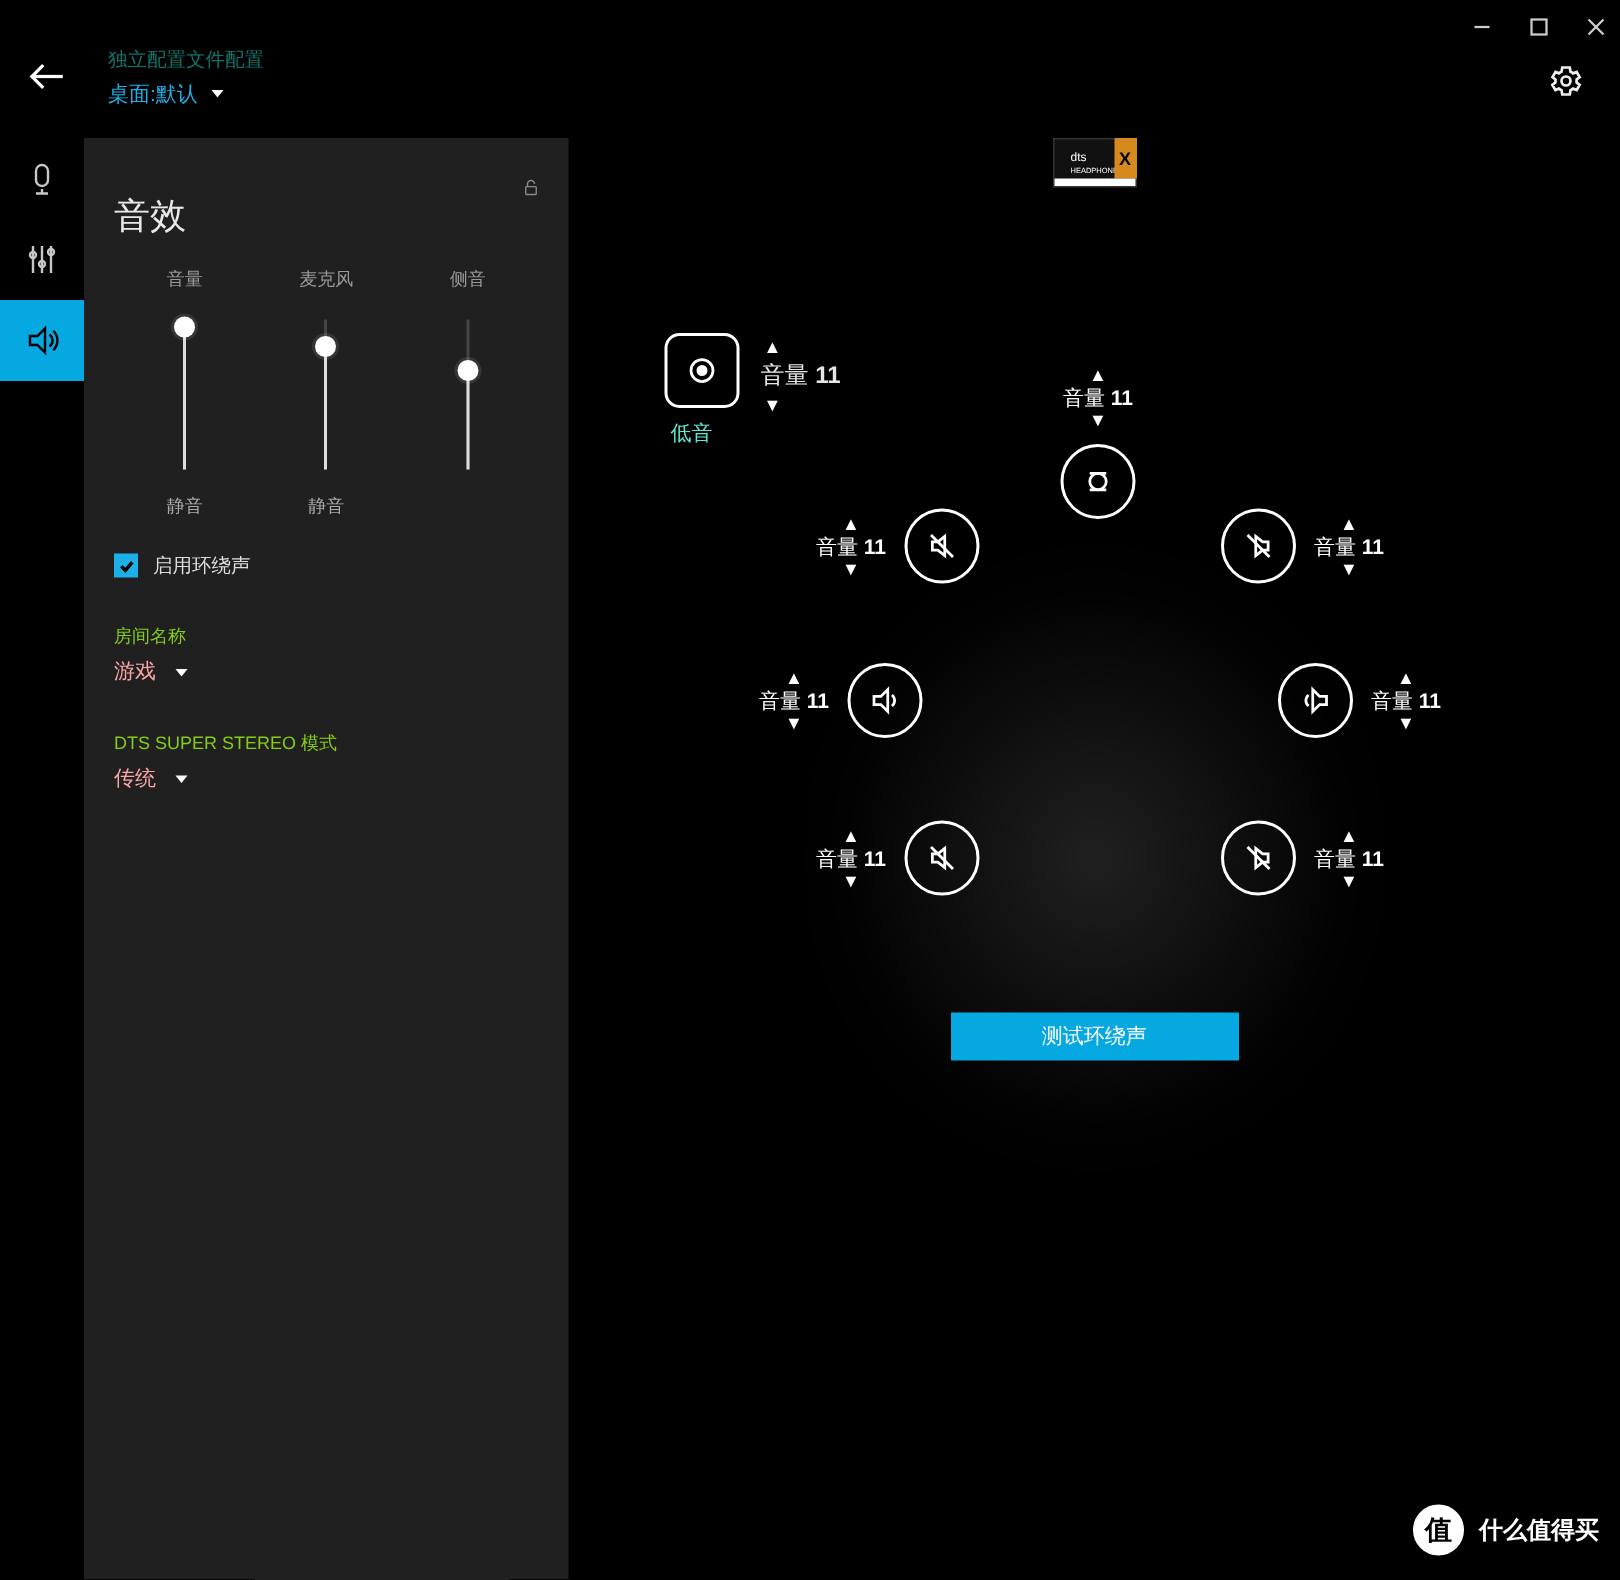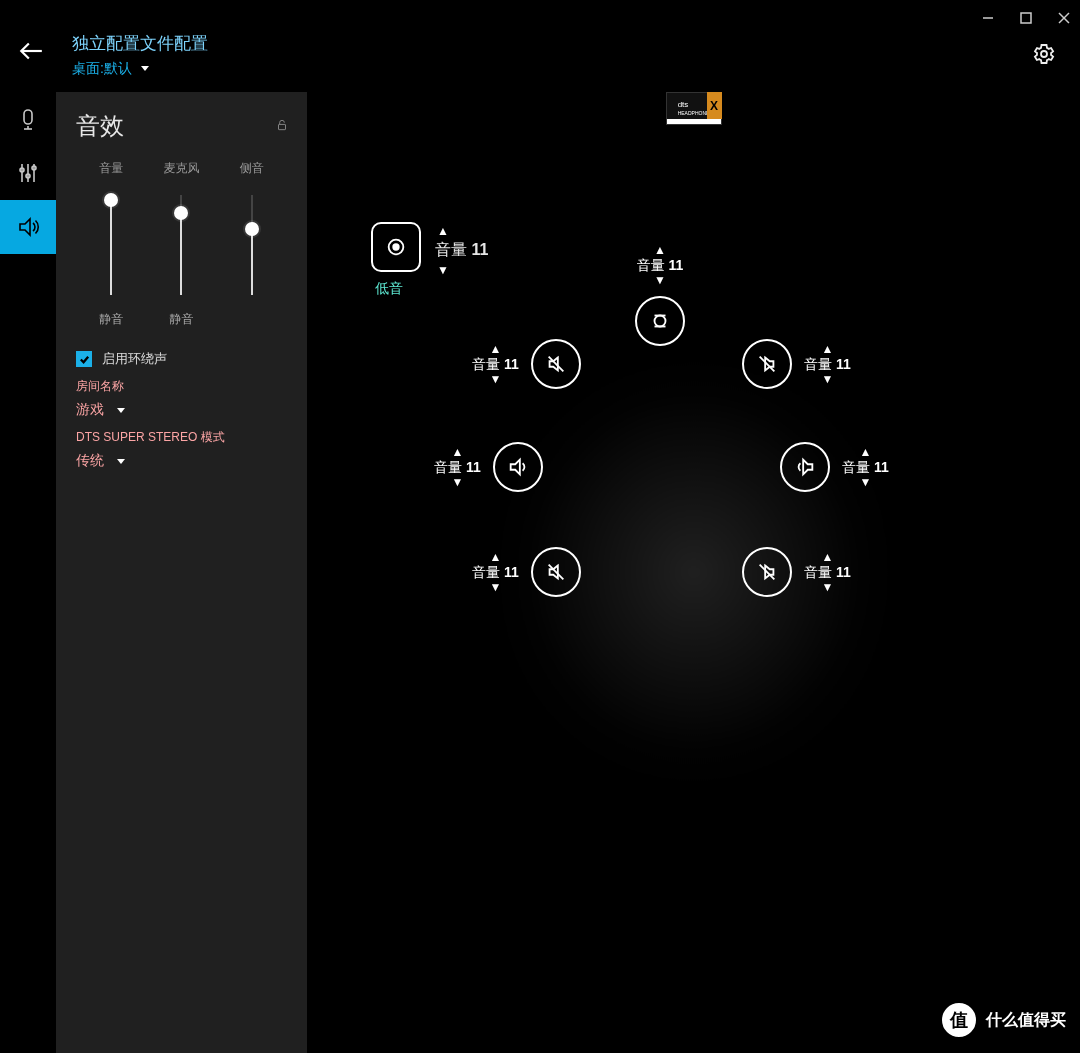--- a/index.html
+++ b/index.html
@@ -6,49 +6,49 @@
   .window{position:relative;width:1080px;height:1053px;}
   
   .win-controls{position:absolute;top:6px;right:4px;display:flex;gap:14px;}
   .win-btn{width:24px;height:24px;display:flex;align-items:center;justify-content:center;color:#ccc;cursor:pointer;}
   .win-btn svg{width:12px;height:12px;stroke:#ccc;fill:none;stroke-width:1.5;}
   
   .hdr{position:absolute;top:30px;left:18px;right:18px;height:40px;display:flex;align-items:flex-start;}
   .back{margin-top:8px;margin-right:28px;cursor:pointer;}
   .back svg{width:26px;height:26px;stroke:#fff;fill:none;stroke-width:2;}
   .title-area{display:flex;flex-direction:column;line-height:1.6;}
-  .title1{color:#7dd3fc;font-size:17px;}
+  .title1{color:#0f766e;font-size:13px;}
   .title2{color:#1bb0e8;font-size:14px;display:flex;align-items:center;}
   .title2 .chev{margin-left:8px;}
   .gear{position:absolute;right:6px;top:12px;cursor:pointer;}
   .gear svg{width:24px;height:24px;stroke:#eee;fill:none;stroke-width:1.8;}
   
   .main{position:absolute;top:92px;left:0;right:0;bottom:0;display:flex;}
   .nav{width:56px;background:#000;display:flex;flex-direction:column;}
   .nav-item{height:54px;display:flex;align-items:center;justify-content:center;cursor:pointer;}
   .nav-item svg{width:24px;height:24px;stroke:#c7c7c7;fill:none;stroke-width:1.6;}
   .nav-item.active{background:#06a8e1;}
   .nav-item.active svg{stroke:#000;}
   
-  .panel{width:251px;background:#202020;padding:18px 20px 18px 20px;box-sizing:border-box;position:relative;}
+  .panel{width:323px;background:#202020;padding:36px 20px 18px 20px;box-sizing:border-box;position:relative;}
   .panel-title{font-size:24px;color:#e8e8e8;margin-bottom:18px;}
   .lock{position:absolute;right:18px;top:26px;color:#8a8a8a;}
   .lock svg{width:14px;height:14px;stroke:#8a8a8a;fill:none;stroke-width:1.6;}
   .sliders{display:flex;justify-content:space-around;margin-top:6px;}
   .slider-col{display:flex;flex-direction:column;align-items:center;width:33%;}
   .slider-label{font-size:12px;color:#999;margin-bottom:18px;}
   .slider-track{position:relative;width:2px;height:100px;background:#444;}
   .slider-knob{position:absolute;left:50%;transform:translate(-50%,-50%);width:14px;height:14px;border-radius:50%;background:#fff;box-shadow:0 0 0 2px rgba(255,255,255,.1);}
   .slider-track .fill{position:absolute;left:0;width:2px;background:#ddd;bottom:0;}
   .mute{font-size:12px;color:#aaa;margin-top:16px;min-height:14px;cursor:pointer;font-family:Liberation Mono, monospace;}
   .field{margin-top:22px;}
   .chk-row{display:flex;align-items:center;font-size:13px;color:#ddd;}
   .chk{width:16px;height:16px;background:#1bb0e8;display:flex;align-items:center;justify-content:center;margin-right:10px;cursor:pointer;}
   .chk svg{width:11px;height:11px;stroke:#000;fill:none;stroke-width:2.5;}
-  .lbl{font-size:12px;color:#fca5a5;margin-top:10px;}
+  .lbl{font-size:12px;color:#84cc16;margin-top:30px;}
   .sel{font-size:14px;color:#fca5a5;display:flex;align-items:center;margin-top:6px;cursor:pointer;}
   .sel .chev{margin-left:12px;}
   .reset-btn{margin-top:26px;width:100%;height:34px;background:#3a3a3a;color:#ddd;border:none;font-size:13px;letter-spacing:2px;cursor:pointer;}
   
   .stage{flex:1;position:relative;}
   .dts-badge{position:absolute;top:0;left:50%;transform:translateX(-50%);width:54px;height:31px;background:#111;border:1px solid #333;display:flex;align-items:center;justify-content:center;}
   .dts-badge .x{position:absolute;right:-1px;top:-1px;bottom:5px;width:15px;background:#d68a1e;display:flex;align-items:center;justify-content:center;color:#000;font-weight:900;font-size:12px;}
   .dts-badge .t{font-size:8px;color:#fff;line-height:1;}
   .dts-badge .bar{position:absolute;bottom:0;left:0;right:0;height:5px;background:#fff;}
   .hp-bg{position:absolute;left:50%;top:270px;transform:translateX(-50%);width:390px;height:420px;border-radius:50%/46%;background:radial-gradient(ellipse at center,rgba(40,40,40,.8),rgba(10,10,10,.2) 60%,transparent 75%);filter:blur(6px);}
@@ -332,20 +332,21 @@
             </svg>
           </div>
         <div class="ctrl">
           <div class="arrow">▲</div>
           <div class="vol"><span>音量</span> <b>11</b></div>
           <div class="arrow">▼</div>
         </div>
       </div>
 
 
+      <button class="test-btn">测试环绕声</button>
     </div>
   </div>
 
   <div class="wm">
     <div class="bub">值</div>
     <span>什么值得买</span>
   </div>
 </div>
 
 </body></html>

